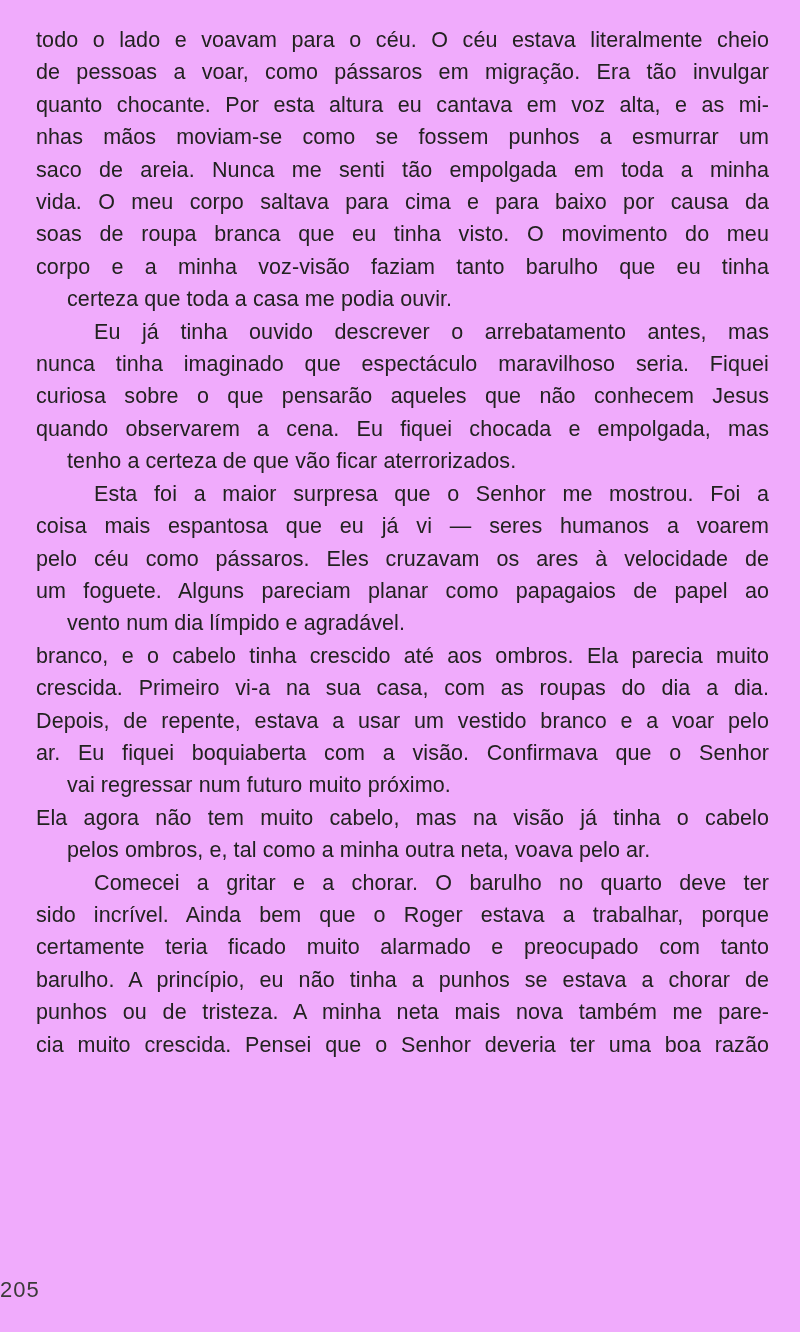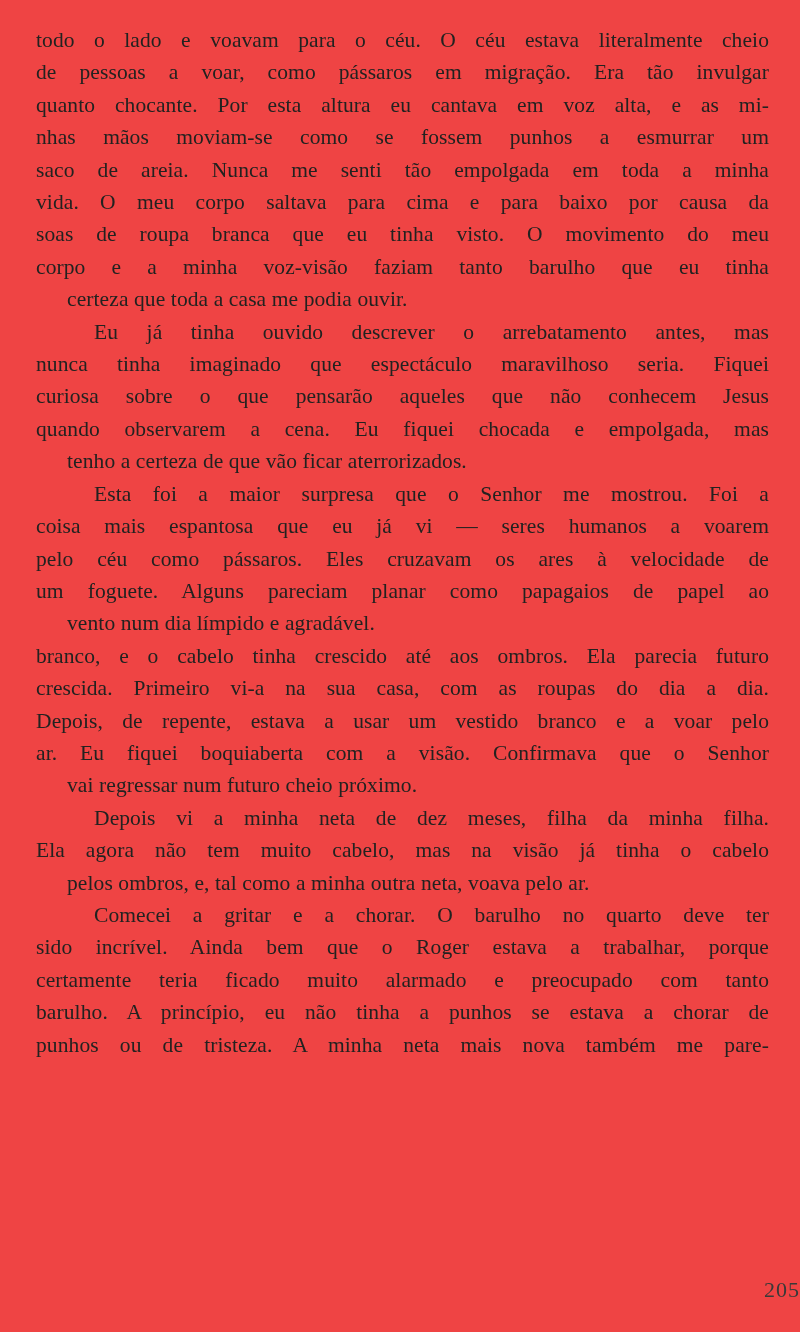--- a/index.html
+++ b/index.html
@@ -5,23 +5,23 @@
   html, body {
     margin: 0;
     padding: 0;
     background: #e8e8e4;
   }
   .page {
     position: relative;
     width: 800px;
     height: 1332px;
     margin: 0 auto;
-    background: #ef4444;
+    background: #f0abfc;
     color: #222220;
-    font-family: Liberation Serif, serif;
+    font-family: Liberation Sans, sans-serif;
     font-size: 21.5px;
     line-height: 32.4px;
     overflow: hidden;
     box-sizing: border-box;
   }
   .text-block {
     position: absolute;
     top: 24px;
     left: 36px;
     right: 31px;
@@ -41,21 +41,21 @@
     margin-left: 31px;
   }
   .line.indent {
     text-indent: 58px;
   }
   .page-number {
     position: absolute;
     bottom: 26px;
     left: 0;
     width: 100%;
-    text-align: right;
+    text-align: left;
     font-size: 22px;
     color: #3a3a38;
     letter-spacing: 1px;
   }
 </style>
 </head>
 <body>
 
 <div class="page">
   <div class="text-block">
@@ -82,37 +82,37 @@
 
     <div class="paragraph">
       <div class="line indent">Esta foi a maior surpresa que o Senhor me mostrou. Foi a</div>
       <div class="line">coisa mais espantosa que eu já vi — seres humanos a voarem</div>
       <div class="line">pelo céu como pássaros. Eles cruzavam os ares à velocidade de</div>
       <div class="line">um foguete. Alguns pareciam planar como papagaios de papel ao</div>
       <div class="line last">vento num dia límpido e agradável.</div>
     </div>
 
     <div class="paragraph">
-      <div class="line">branco, e o cabelo tinha crescido até aos ombros. Ela parecia futuro</div>
+      <div class="line">branco, e o cabelo tinha crescido até aos ombros. Ela parecia muito</div>
       <div class="line">crescida. Primeiro vi-a na sua casa, com as roupas do dia a dia.</div>
       <div class="line">Depois, de repente, estava a usar um vestido branco e a voar pelo</div>
       <div class="line">ar. Eu fiquei boquiaberta com a visão. Confirmava que o Senhor</div>
-      <div class="line last">vai regressar num futuro cheio próximo.</div>
+      <div class="line last">vai regressar num futuro muito próximo.</div>
     </div>
 
     <div class="paragraph">
-      <div class="line indent">Depois vi a minha neta de dez meses, filha da minha filha.</div>
       <div class="line">Ela agora não tem muito cabelo, mas na visão já tinha o cabelo</div>
       <div class="line last">pelos ombros, e, tal como a minha outra neta, voava pelo ar.</div>
     </div>
 
     <div class="paragraph">
       <div class="line indent">Comecei a gritar e a chorar. O barulho no quarto deve ter</div>
       <div class="line">sido incrível. Ainda bem que o Roger estava a trabalhar, porque</div>
       <div class="line">certamente teria ficado muito alarmado e preocupado com tanto</div>
       <div class="line">barulho. A princípio, eu não tinha a punhos se estava a chorar de</div>
       <div class="line">punhos ou de tristeza. A minha neta mais nova também me pare-</div>
+      <div class="line">cia muito crescida. Pensei que o Senhor deveria ter uma boa razão</div>
     </div>
 
   </div>
 
   <div class="page-number">205</div>
 </div>
 
 </body></html>

